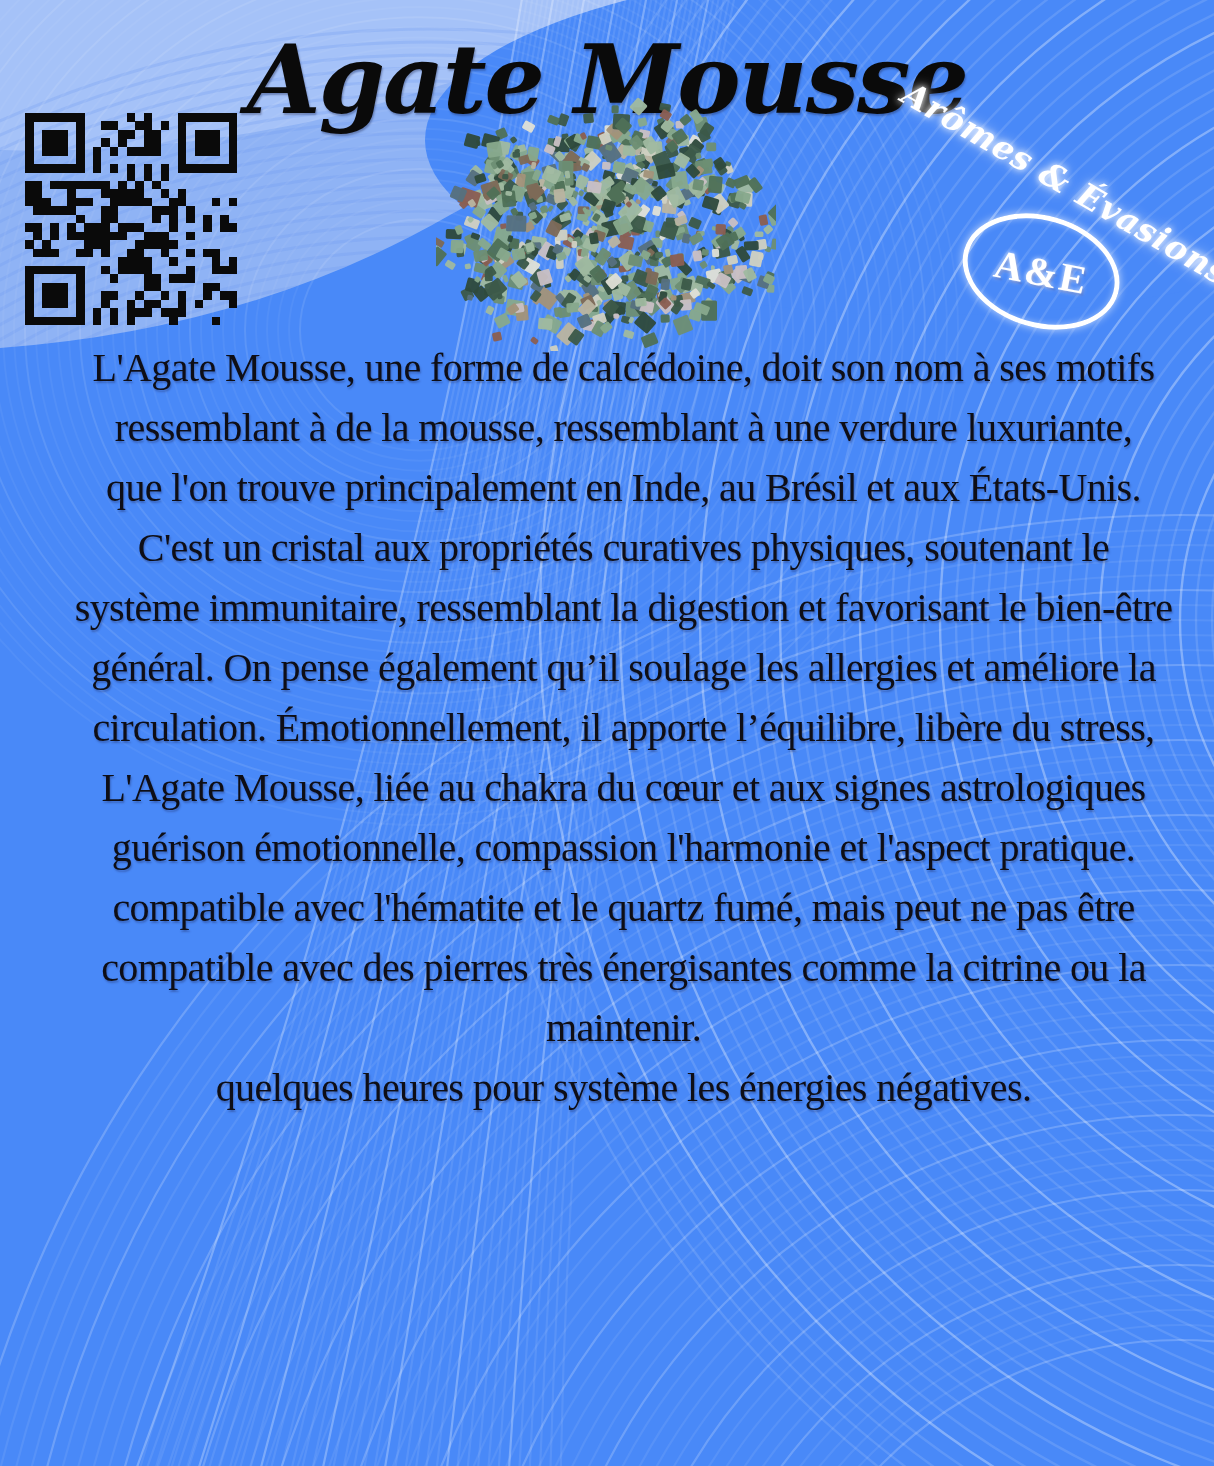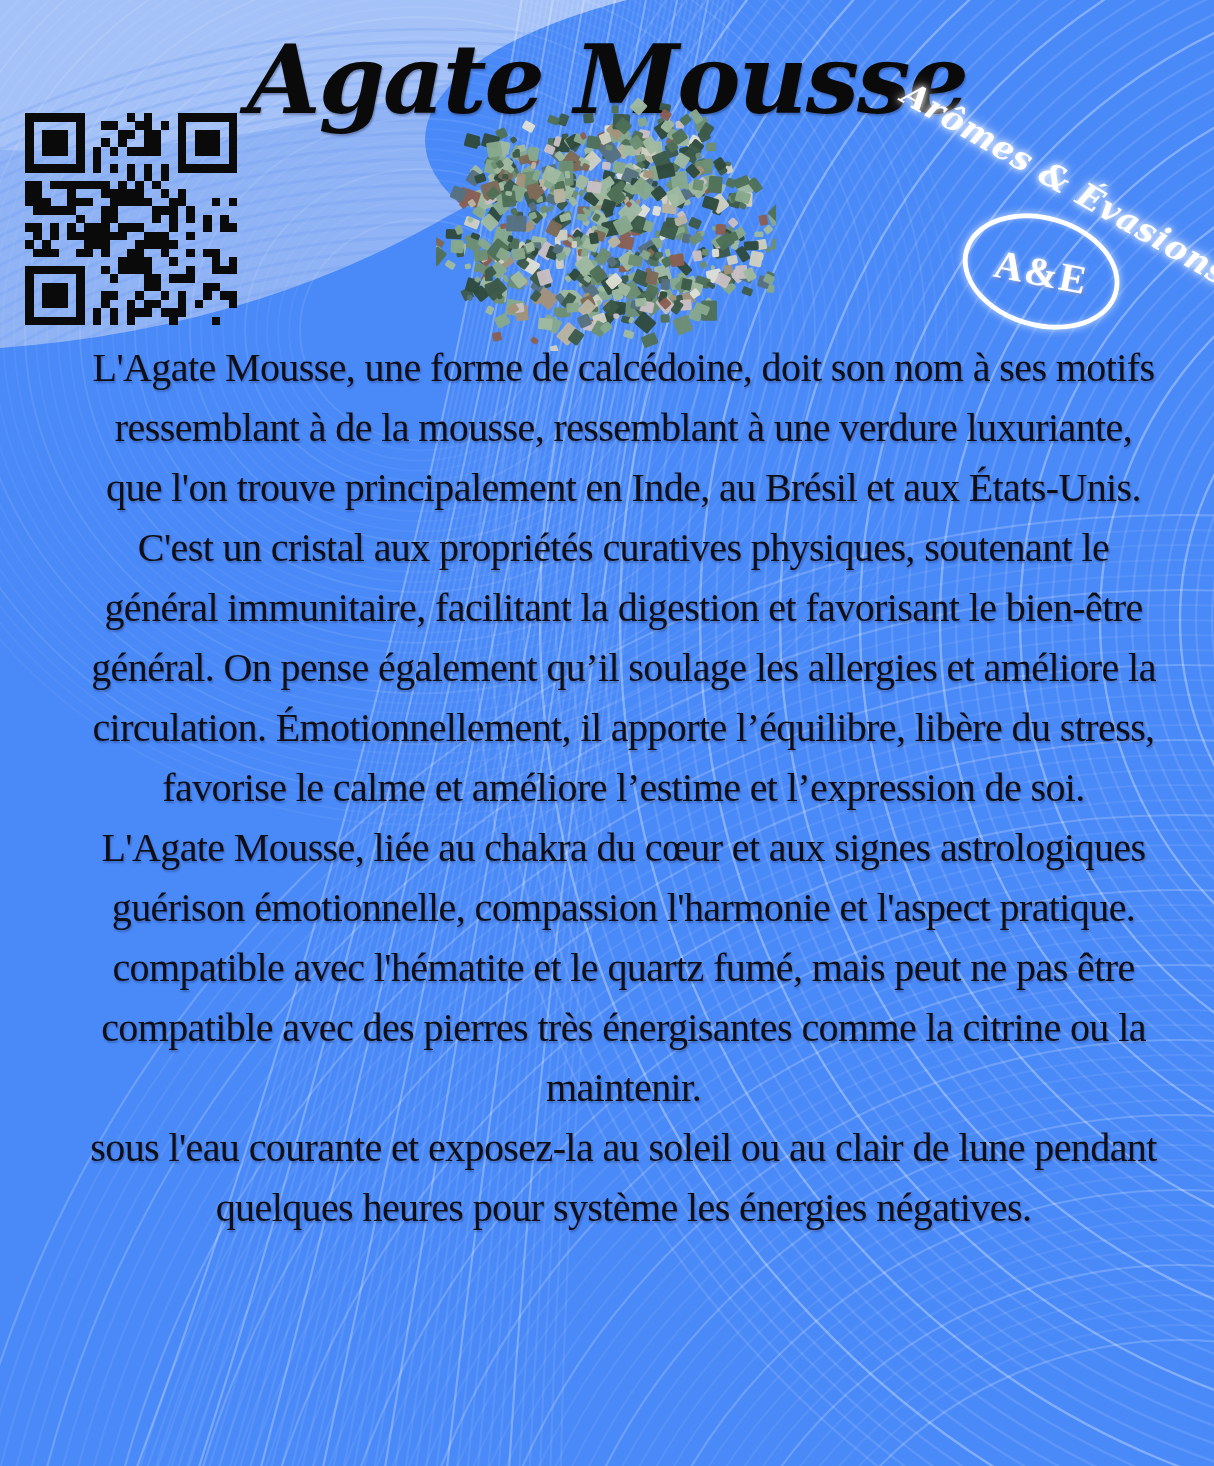--- a/index.html
+++ b/index.html
@@ -1272,25 +1272,23 @@
     <div class="logo-oval">
       <span class="logo-ae">A&amp;E</span>
     </div>
   </div>
 
   <div class="bodytext">
     <div class="tline">L'Agate Mousse, une forme de calcédoine, doit son nom à ses motifs</div>
     <div class="tline">ressemblant à de la mousse, ressemblant à une verdure luxuriante,</div>
     <div class="tline">que l'on trouve principalement en Inde, au Brésil et aux États-Unis.</div>
     <div class="tline">C'est un cristal aux propriétés curatives physiques, soutenant le</div>
-    <div class="tline">général immunitaire, facilitant la digestion et favorisant le bien-être</div>
+    <div class="tline">système immunitaire, ressemblant la digestion et favorisant le bien-être</div>
     <div class="tline">général. On pense également qu’il soulage les allergies et améliore la</div>
     <div class="tline">circulation. Émotionnellement, il apporte l’équilibre, libère du stress,</div>
-    <div class="tline">favorise le calme et améliore l’estime et l’expression de soi.</div>
     <div class="tline">L'Agate Mousse, liée au chakra du cœur et aux signes astrologiques</div>
     <div class="tline">guérison émotionnelle, compassion l'harmonie et l'aspect pratique.</div>
     <div class="tline">compatible avec l'hématite et le quartz fumé, mais peut ne pas être</div>
     <div class="tline">compatible avec des pierres très énergisantes comme la citrine ou la</div>
     <div class="tline">maintenir.</div>
-    <div class="tline">sous l'eau courante et exposez-la au soleil ou au clair de lune pendant</div>
     <div class="tline">quelques heures pour système les énergies négatives.</div>
   </div>
 </div>
 
 </body></html>

